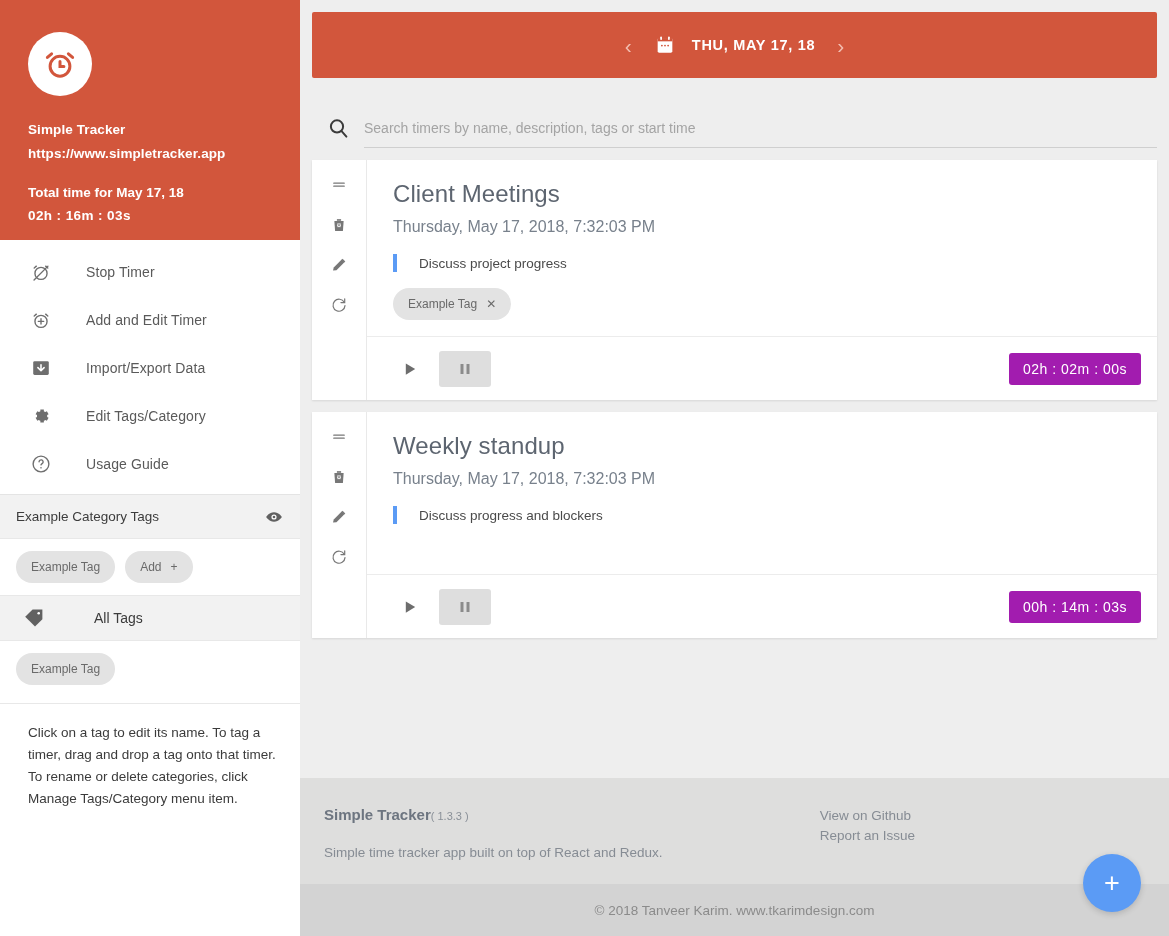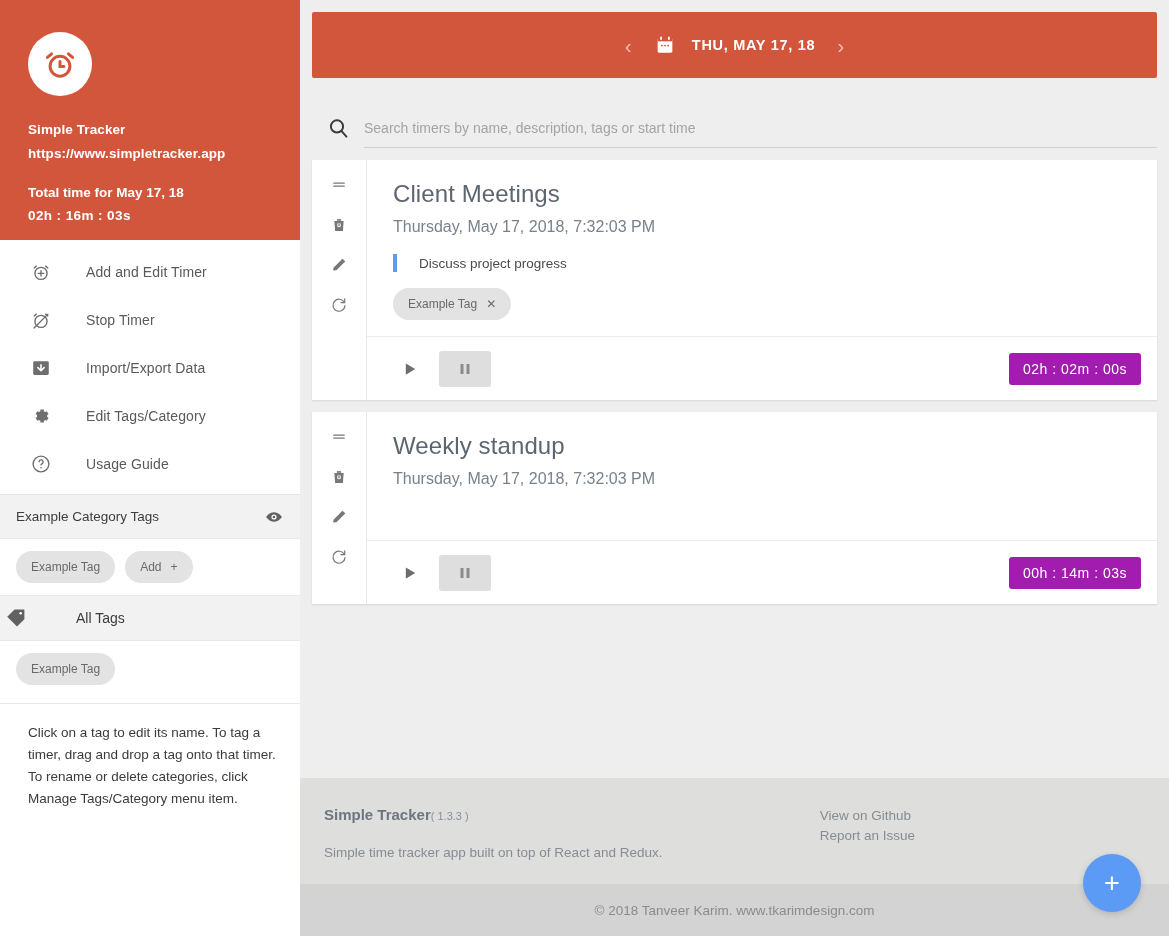--- a/index.html
+++ b/index.html
@@ -69,21 +69,21 @@
     background: #e3e3e3; color: #6a6a6a;
     border-radius: 16px; height: 28px;
     display: inline-flex; align-items: center; gap: 9px;
     padding: 16px 15px; font-size: 12px; cursor: pointer;
     white-space: nowrap;
   }
   .chip.plus { color:#6a6a6a; }
 
   .alltags-header {
     background: #f2f2f2; height: 46px;
-    display: flex; align-items: center; padding: 0 4px;
+    display: flex; align-items: center; padding: 0 22px;
     border-top: 1px solid #e8e8e8; border-bottom: 1px solid #e8e8e8;
   }
   .alltags-label { font-size: 14px; color: #3c3c3c; margin-left: 48px; }
 
   .hint-box { padding: 18px 24px 0 28px; border-top: 1px solid #e8e8e8; margin-top: 6px; }
   .hint-text { font-size: 13.5px; color: #3b3b3b; line-height: 22px; }
 
   
   .main {
     flex: 1 1 auto; height: 936px; background: #eeeeee;
@@ -203,43 +203,43 @@
           <path d="M17.6 5.2 L20.4 7.6"></path>
         </svg>
       </div>
       <div class="brand-name">Simple Tracker</div>
       <div class="brand-url">https://www.simpletracker.app</div>
       <div class="total-label">Total time for May 17, 18</div>
       <div class="total-time">02h : 16m : 03s</div>
     </div>
 
     <nav class="menu">
+
+      <div class="menu-item">
+        <span class="menu-icon">
+          <svg width="22" height="22" viewBox="0 0 24 24" fill="none" stroke="#6e6e6e" stroke-width="1.5" stroke-linecap="round">
+            <circle cx="12" cy="13.5" r="6.6"></circle>
+            <path d="M6.9 5.6 L4.6 7.6"></path>
+              <path d="M17.1 5.6 L19.4 7.6"></path>
+            <path d="M4.4 20.8 L19.6 5.6"></path>
+          </svg>
+        </span>
+        <span class="menu-label">Stop Timer</span>
+      </div>
 
       <div class="menu-item">
         <span class="menu-icon">
           <svg width="22" height="22" viewBox="0 0 24 24" fill="none" stroke="#6e6e6e" stroke-width="1.5" stroke-linecap="round">
             <circle cx="12" cy="13.5" r="6.6"></circle>
             <path d="M12 10.6 V16.4 M9.1 13.5 H14.9"></path>
             <path d="M6.9 5.6 L4.6 7.6"></path>
               <path d="M17.1 5.6 L19.4 7.6"></path>
           </svg>
         </span>
         <span class="menu-label">Add and Edit Timer</span>
-      </div>
-
-      <div class="menu-item">
-        <span class="menu-icon">
-          <svg width="22" height="22" viewBox="0 0 24 24" fill="none" stroke="#6e6e6e" stroke-width="1.5" stroke-linecap="round">
-            <circle cx="12" cy="13.5" r="6.6"></circle>
-            <path d="M6.9 5.6 L4.6 7.6"></path>
-              <path d="M17.1 5.6 L19.4 7.6"></path>
-            <path d="M4.4 20.8 L19.6 5.6"></path>
-          </svg>
-        </span>
-        <span class="menu-label">Stop Timer</span>
       </div>
 
       <div class="menu-item">
         <span class="menu-icon">
           <svg width="22" height="22" viewBox="0 0 24 24">
             <rect x="3.5" y="4.5" width="17" height="15" rx="1.5" fill="#6e6e6e"></rect>
             <path d="M12 8.4 V14.6 M8.6 11.6 L12 15 L15.4 11.6" stroke="#ffffff" stroke-width="1.7" fill="none" stroke-linecap="round" stroke-linejoin="round"></path>
           </svg>
         </span>
         <span class="menu-label">Import/Export Data</span>
@@ -424,20 +424,24 @@
             <svg width="18" height="18" viewBox="0 0 24 24" fill="none" stroke="#777" stroke-width="1.6" stroke-linecap="round">
               <path d="M19 8.4 A8 8 0 10 20 12.8"></path>
               <path d="M19.6 3.8 V8.8 H14.6"></path>
             </svg>
           </span>
         </div>
         <div class="card-body">
           <div class="card-main" style="padding-bottom:34px;">
             <h2 class="card-title">Weekly standup</h2>
             <div class="card-date">Thursday, May 17, 2018, 7:32:03 PM</div>
+            <div class="card-desc-row">
+              <span class="desc-bar"></span>
+              <span class="card-desc">Discuss progress and blockers</span>
+            </div>
           </div>
           <div class="card-footer">
             <div class="transport">
               <button class="play-btn">
                 <svg width="15" height="16" viewBox="0 0 16 16" fill="#6d6d6d">
                     <path d="M3 2 L13 8 L3 14 Z"></path>
                   </svg>
               </button>
               <button class="pause-btn">
                 <svg width="12" height="14" viewBox="0 0 12 14" fill="#8b8b8b">

